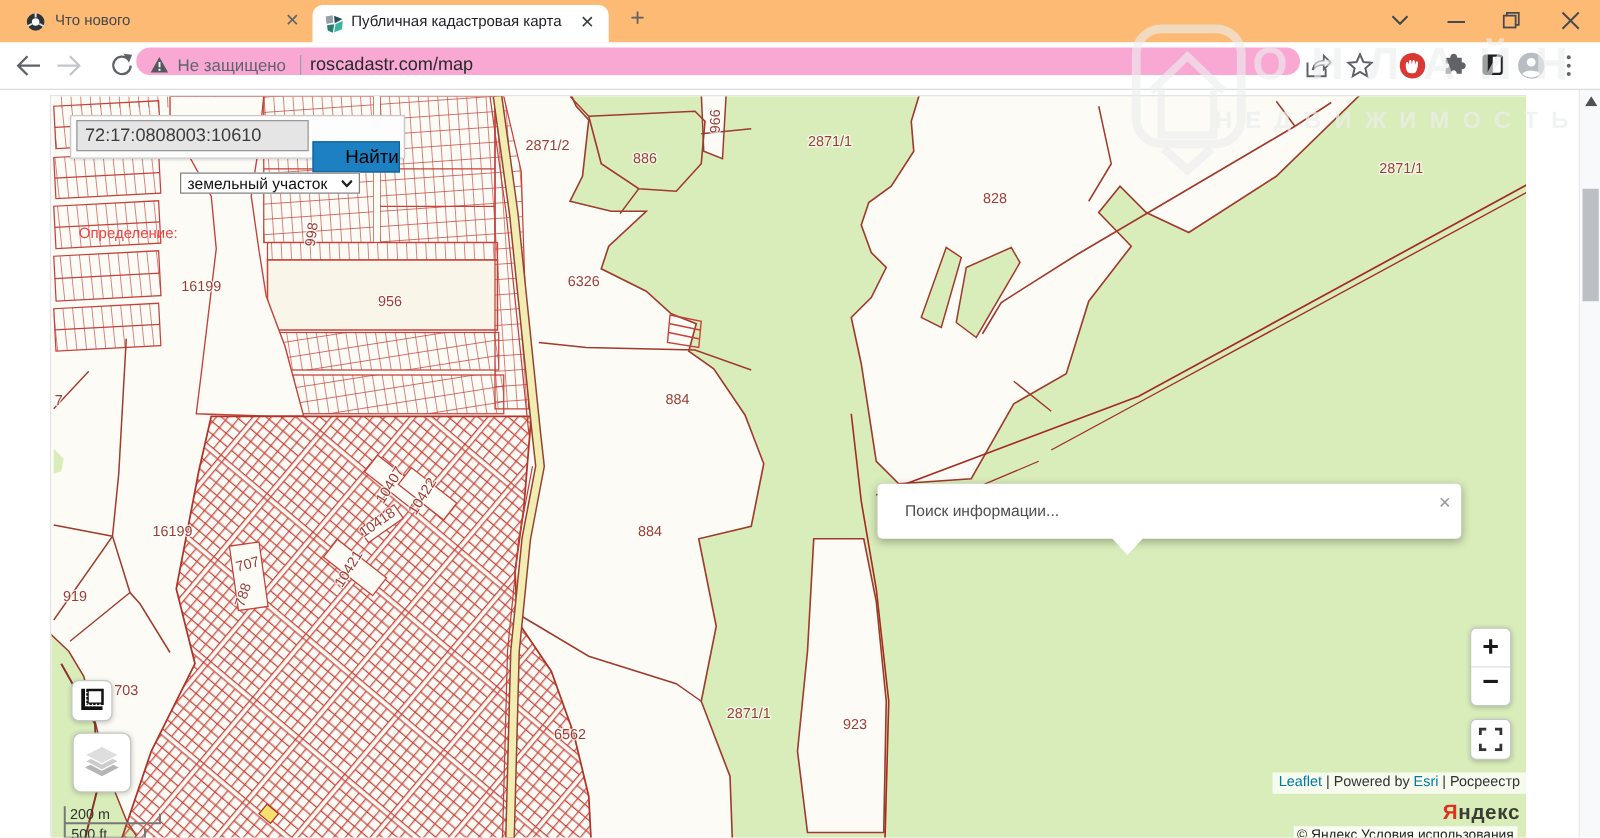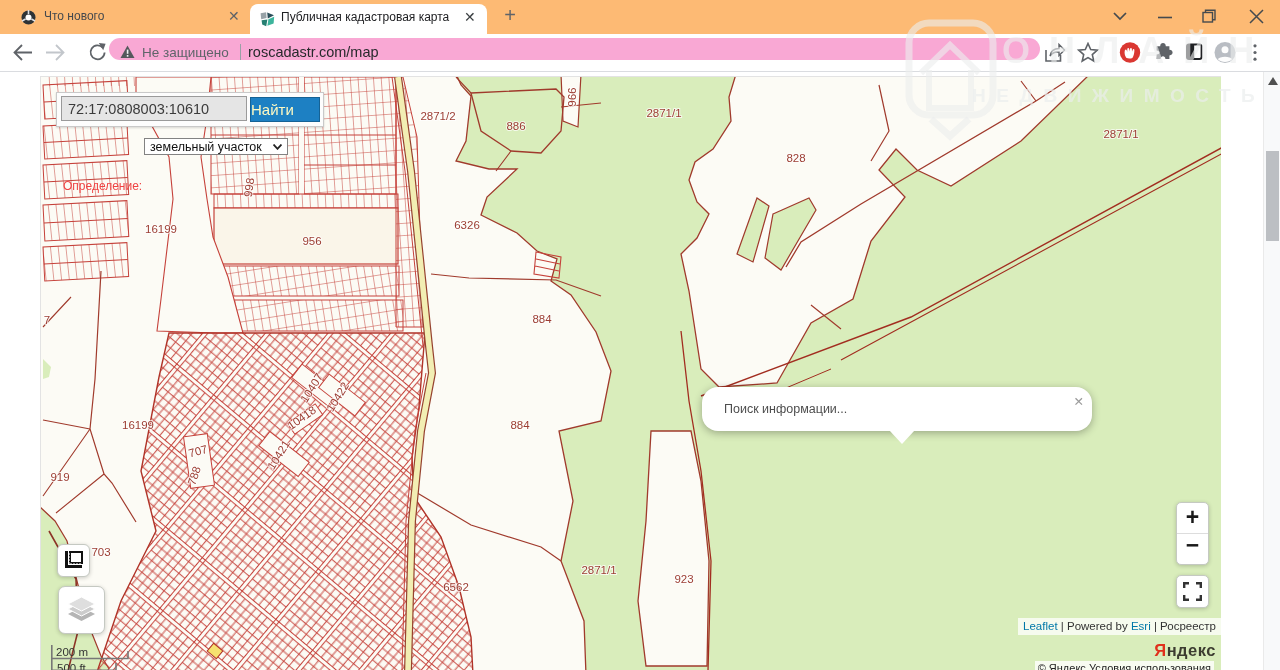--- a/index.html
+++ b/index.html
@@ -24,38 +24,38 @@
   #omni .sep{position:absolute;left:131px;top:6px;width:1px;height:16px;background:#9aa0a6;}
   #omni .url{position:absolute;left:139px;top:6px;font-size:14.5px;color:#27292c;}
   
   #page{position:absolute;left:0;top:72px;width:1280px;height:598px;background:#fff;}
   #map{position:absolute;left:40px;top:4px;width:1180px;height:594px;border-left:1px solid #e3e3e3;border-top:1px solid #e3e3e3;overflow:hidden;}
   
   #searchpanel{position:absolute;left:15px;top:15px;width:266px;height:33px;background:#fdfdfd;
     border:1px solid #c9c9c9;box-shadow:0 1px 2px rgba(0,0,0,.15);}
   #searchpanel input{position:absolute;left:4px;top:3px;width:178px;height:19px;border:1px solid #9a9a9a;
     font-family:"Liberation Sans",sans-serif;font-size:14.5px;color:#3b3b3b;padding:2px 0 2px 6px;background:#e5e5e5;}
-  #findbtn{position:absolute;left:193px;top:4px;width:68px;height:23px;background:#1d80c3;color:#fef9c3;
-    font-size:15px;text-align:left;line-height:23px;border:1px solid #156295;}
+  #findbtn{position:absolute;left:193px;top:20px;width:68px;height:23px;background:#1d80c3;color:#000000;
+    font-size:15px;text-align:right;line-height:23px;border:1px solid #156295;}
   #deflabel{position:absolute;left:22px;top:64px;font-size:12px;color:#ef4444;margin-top:38px;}
   #defsel{position:absolute;left:103px;top:61px;width:142px;height:15px;background:#fff;border:1px solid #828282;}
   #defsel .v{position:absolute;left:5px;top:1px;font-size:12.5px;color:#111;}
   
   .lbtn{position:absolute;background:#fff;border:1px solid #c5c9c2;border-radius:5px;
     box-shadow:0 1px 4px rgba(0,0,0,.2);}
   #zoomctl{left:1135px;top:425px;width:31px;height:61px;}
   #zoomctl .zp,#zoomctl .zm{position:absolute;left:0;width:31px;height:30px;text-align:center;
     font-size:23px;color:#1a1a1a;line-height:29px;font-weight:bold;}
   #zoomctl .zp{top:0;border-bottom:1px solid #ddd;}
   #zoomctl .zm{top:30px;line-height:25px;}
   #fsbtn{left:1135px;top:498px;width:31px;height:31px;}
   #rulerbtn{left:16px;top:467px;width:31px;height:31px;border-radius:6px;}
   #layersbtn{left:17px;top:509px;width:45px;height:46px;border-radius:7px;}
   
-  #popup{position:absolute;left:661px;top:310px;width:390px;height:44px;background:#fff;border-radius:16px;
+  #popup{position:absolute;left:661px;top:310px;width:467px;height:44px;background:#fff;border-radius:4px;
     box-shadow:0 2px 8px rgba(0,0,0,.3);}
   #popup .t{position:absolute;left:22px;top:15px;font-size:12.5px;color:#4e4e4e;}
   #popup .x{position:absolute;right:8px;top:7px;font-size:12.5px;color:#9b9b9b;}
   #ptail{position:absolute;left:848px;top:353px;width:0;height:0;border-left:13px solid transparent;
     border-right:13px solid transparent;border-top:14px solid #fff;}
   
   #scale1{position:absolute;left:15px;top:569px;font-size:11.5px;color:#333;}
   #scale2{position:absolute;left:16px;top:585px;font-size:11.5px;color:#333;}
   
   #attrib{position:absolute;right:0px;top:541px;background:rgba(255,255,255,.75);font-size:11.5px;

